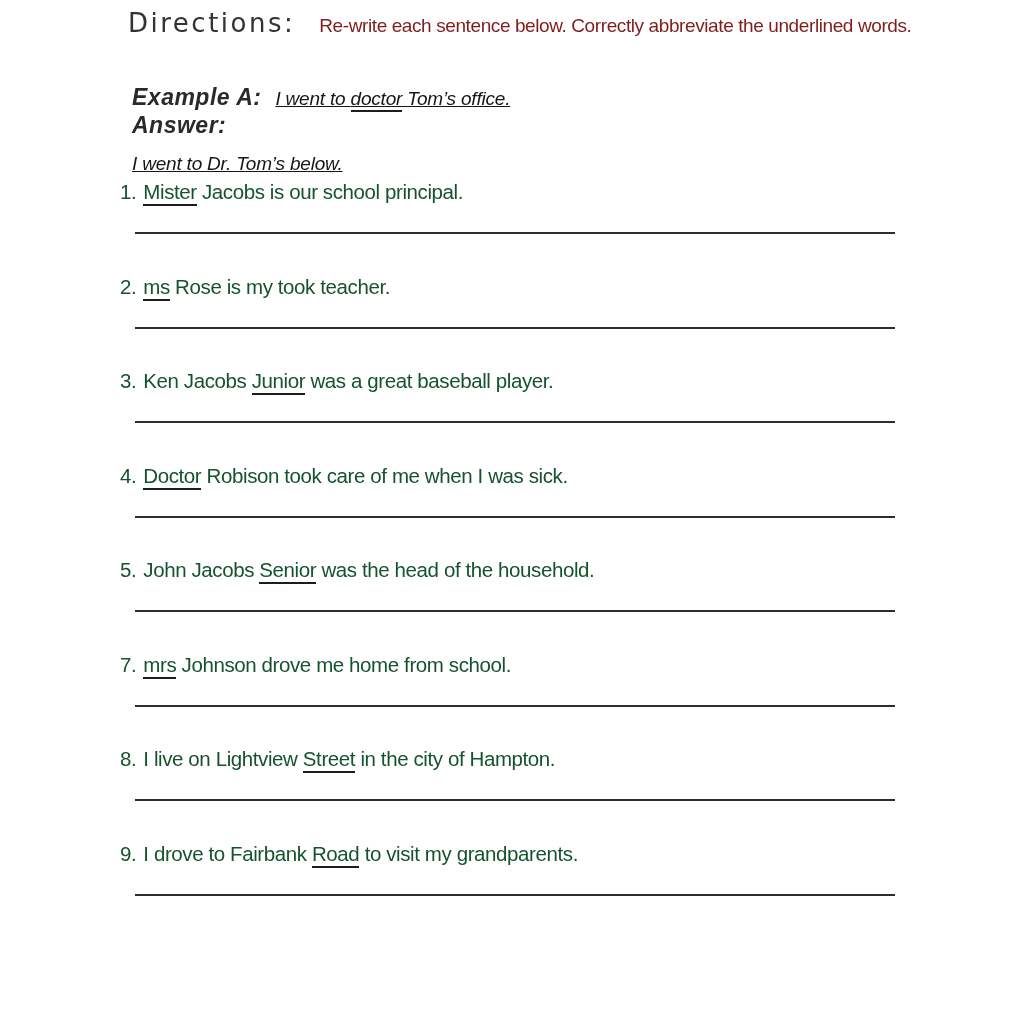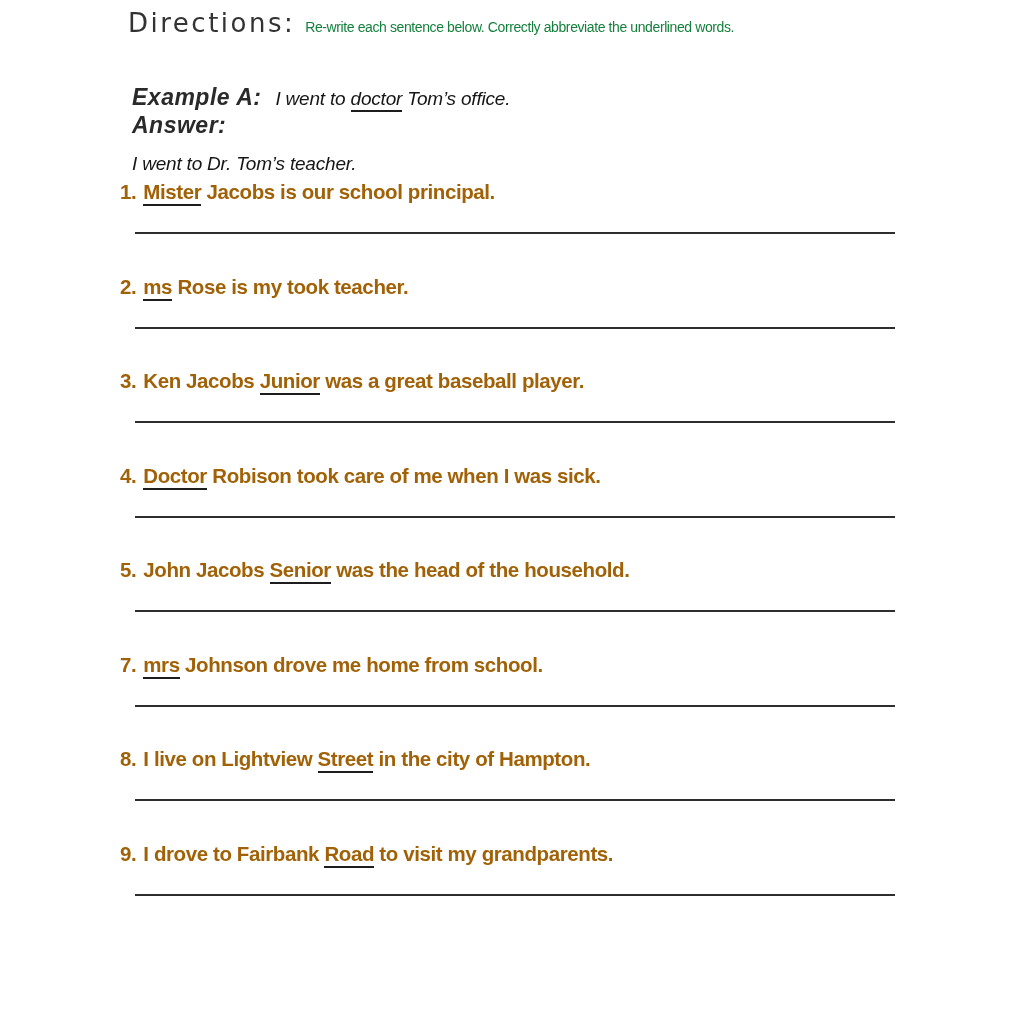--- a/index.html
+++ b/index.html
@@ -15,33 +15,33 @@
     font-family: "Liberation Sans", sans-serif;
     color: #1f1f1f;
     overflow: hidden;
   }
   .directions-row {
     position: absolute;
     left: 128px;
     top: 8px;
     display: flex;
     align-items: baseline;
-    gap: 10px;
+    gap: 24px;
     white-space: nowrap;
   }
   .directions-label {
     font-family: "DejaVu Sans", sans-serif;
     font-size: 26px;
     letter-spacing: 2.5px;
     color: #333333;
   }
   .directions-text {
-    font-size: 14px;
+    font-size: 19px;
     letter-spacing: -0.4px;
-    color: #15803d;
+    color: #7f1d1d;
   }
   .example-row {
     position: absolute;
     left: 132px;
     display: flex;
     align-items: baseline;
     gap: 14px;
     white-space: pre-wrap;
   }
   .example-row.ex { top: 84px; }
@@ -52,41 +52,41 @@
     font-size: 23px;
     letter-spacing: 0.5px;
     color: #2a2a2a;
   }
   .script-text {
     font-style: italic;
     font-size: 19px;
     letter-spacing: -0.2px;
     color: #161616;
     white-space: pre-wrap;
+    text-decoration: underline;
   }
   .u {
     border-bottom: 2px solid #1d1d1d;
     padding-bottom: 1px;
   }
   .items {
     position: absolute;
     left: 120px;
     top: 180px;
     width: 792px;
   }
   .item {
     position: relative;
     height: 94.5px;
   }
   .sentence {
     font-size: 20.5px;
     letter-spacing: -0.4px;
     white-space: pre-wrap;
-    color: #a16207;
-    font-weight: bold;
+    color: #14532d;
   }
   .num { margin-right: 7px; }
   .answer-line {
     position: absolute;
     left: 15px;
     top: 52px;
     width: 760px;
     height: 0;
     border-top: 2px solid #2e2e2e;
   }
@@ -101,21 +101,21 @@
     <span class="directions-text">Re-write each sentence below. Correctly abbreviate the underlined words.</span>
   </div>
 
   <div class="example-row ex">
     <span class="script-label">Example A:</span>
     <span class="script-text"><span>I went to </span><span class="u">doctor</span><span> Tom’s office.</span></span>
   </div>
 
   <div class="example-row ans">
     <span class="script-label">Answer:</span>
-    <span class="script-text">I went to Dr. Tom’s teacher.</span>
+    <span class="script-text">I went to Dr. Tom’s below.</span>
   </div>
 
   <div class="items">
 
     <div class="item">
       <div class="sentence"><span class="num">1.</span><span></span><span class="u">Mister</span><span> Jacobs is our school principal.</span></div>
       <div class="answer-line"></div>
     </div>
 
     <div class="item">

